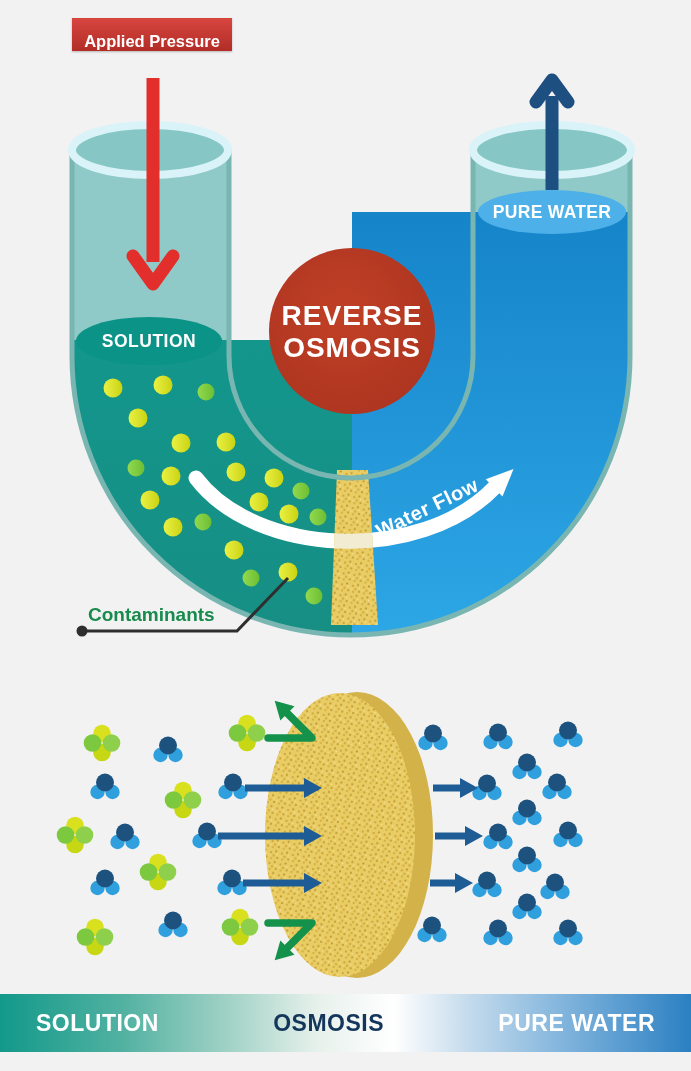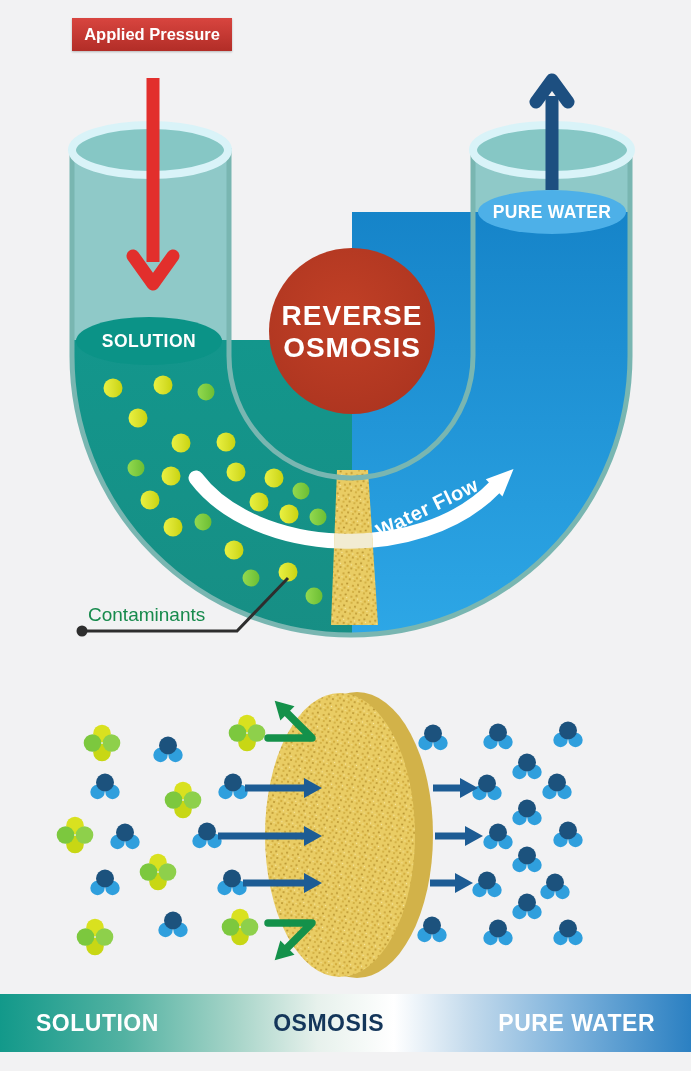--- a/index.html
+++ b/index.html
@@ -1,23 +1,23 @@
 <!DOCTYPE html>
 <html><head>
 <meta charset="utf-8">
 <style>
   html,body{margin:0;padding:0;}
   body{width:691px;height:1071px;overflow:hidden;font-family:"Liberation Sans",sans-serif;}
   .stage{position:relative;width:691px;height:1071px;background:#f2f2f3;}
   .stage svg{position:absolute;left:0;top:0;}
   .label-abs{position:absolute;}
   .ap-badge{left:72px;top:18px;width:160px;height:33px;background:linear-gradient(180deg,#d8453f,#b22d27);
-    color:#fff;font-weight:700;font-size:16.5px;display:flex;align-items:center;justify-content:center;
+    color:#fff;font-weight:700;font-size:16.5px;display:flex;align-items:flex-end;justify-content:center;
     box-shadow:0 1px 2px rgba(0,0,0,.25);}
-  .contaminants{left:88px;top:604px;font-size:19px;font-weight:400;color:#178a4c;}
+  .contaminants{left:88px;top:604px;font-size:19px;font-weight:700;color:#178a4c;}
   .membrane-label{left:233px;top:642px;width:240px;text-align:center;color:#ee7428;
     font-size:18px;font-weight:700;line-height:20px;letter-spacing:.3px;}
   .footer{left:0;top:994px;width:691px;height:58px;display:flex;align-items:center;
     justify-content:space-between;padding:0 36px;box-sizing:border-box;font-size:23px;font-weight:700;
     background:linear-gradient(90deg,#12998a 0%,#53b2a2 18%,#a6d4c8 34%,#e7f1ec 46%,#ffffff 57%,#c3daec 68%,#7fb3dc 82%,#2b80c2 100%);}
   .footer .f-sol,.footer .f-pure{color:#ffffff;letter-spacing:.5px;}
   .footer .f-osm{color:#14365a;letter-spacing:.5px;}
   svg text{font-family:"Liberation Sans",sans-serif;}
 </style>
 </head>

